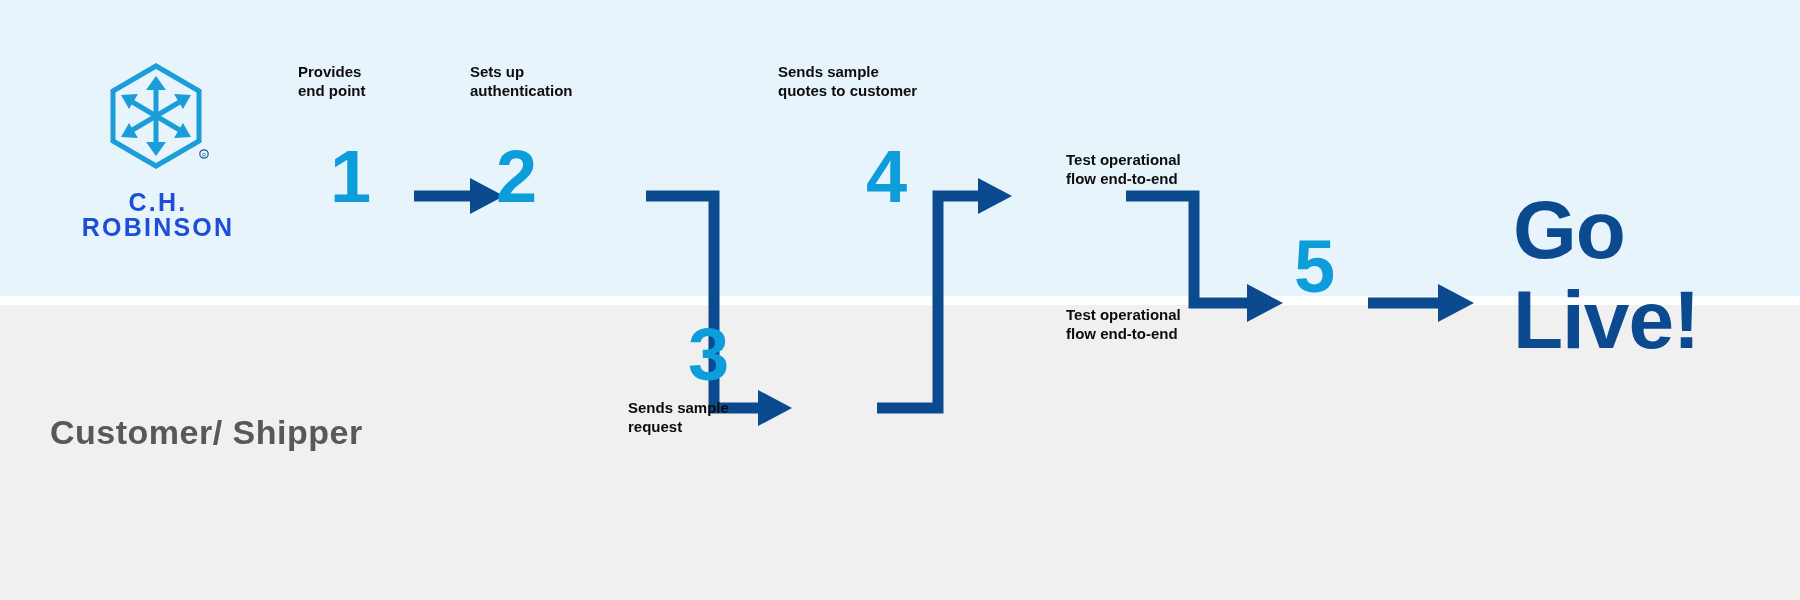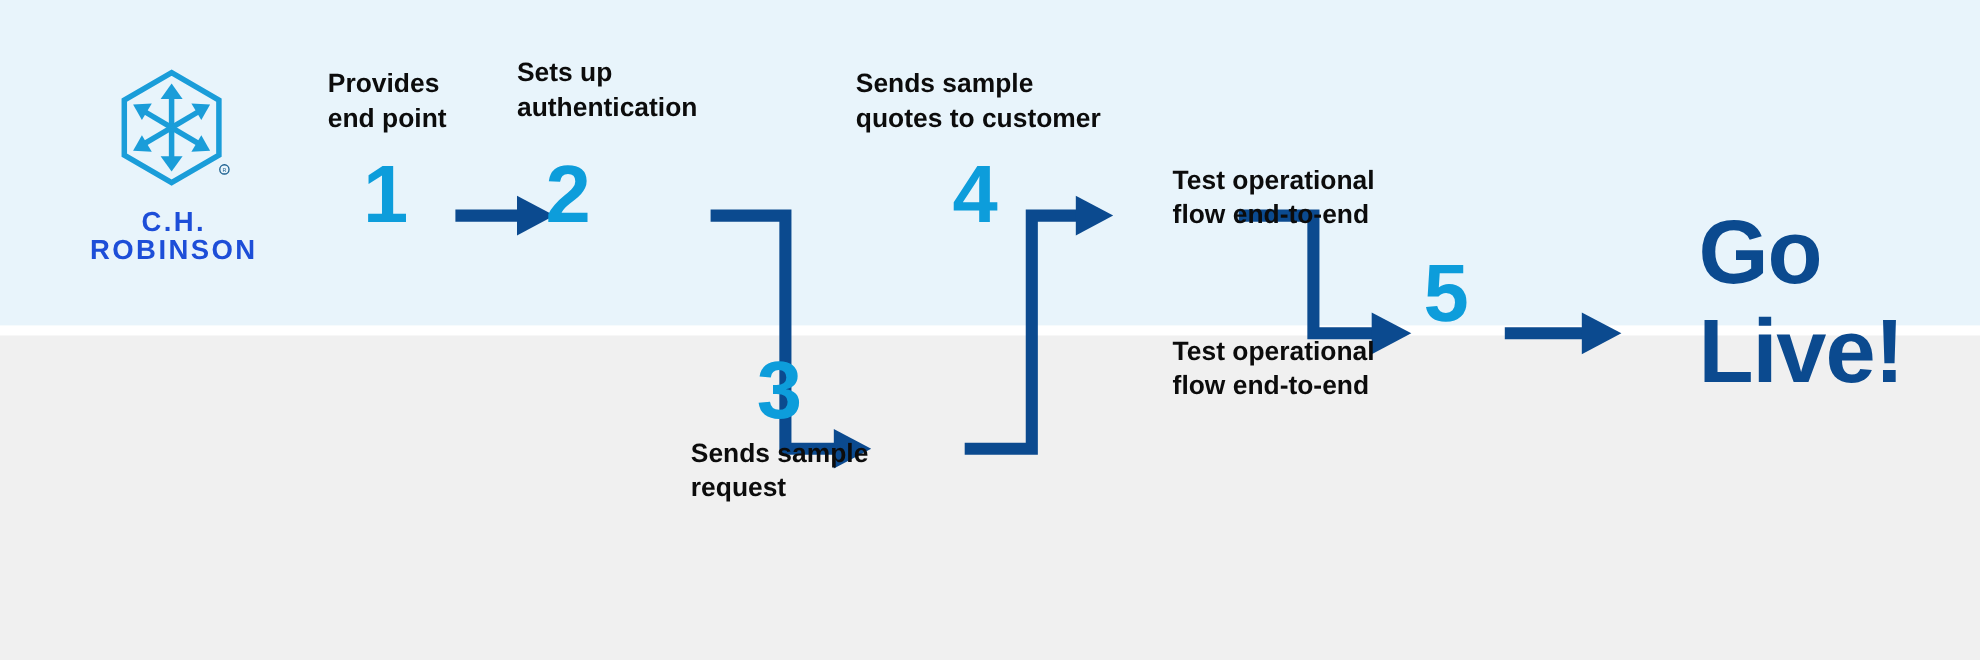--- a/index.html
+++ b/index.html
@@ -30,36 +30,36 @@
   
   #lane-label{
     position:absolute;left:50px;top:412px;width:330px;
     font-size:34px;font-weight:bold;line-height:1.22;
     color:#58585a;letter-spacing:0.5px;
   }
 
   
   .caption{
     position:absolute;
-    font-size:24px;font-weight:bold;line-height:1.28;
+    font-size:15px;font-weight:bold;line-height:1.28;
     color:#0c0c0c;white-space:pre-line;
   }
 
   
   .step-num{
     position:absolute;
     font-size:74px;font-weight:bold;line-height:1;
     color:#0d9ddb;
   }
 
   
   #go-live{
     position:absolute;left:1513px;top:185px;
     font-size:82px;font-weight:bold;line-height:1.1;
-    color:#0b4a8f;white-space:pre-line;letter-spacing:-1px;margin-left:31px;
+    color:#0b4a8f;white-space:pre-line;letter-spacing:-1px;
   }
 
   
   #wires{position:absolute;left:0;top:0;width:1800px;height:600px;pointer-events:none;}
 </style>
 </head>
 <body>
 
 <div id="stage">
 
@@ -101,20 +101,22 @@
         <line x1="50" y1="54" x2="77" y2="70"></line>
       </g>
       <polygon points="85,75 68,76 77,61" fill="#1a9dd9"></polygon>
 
       <circle cx="98" cy="92" r="4.2" fill="none" stroke="#1a5f8f" stroke-width="1.2"></circle>
       <text x="98" y="94.6" font-size="5" text-anchor="middle" fill="#1a5f8f" font-family="Liberation Sans, sans-serif">R</text>
     </svg>
     <div id="logo-wordmark">C.H. ROBINSON</div>
   </div>
 
+  <div id="lane-label">Customer/
+Shipper</div>
 
   <svg id="wires" viewBox="0 0 1800 600">
 
     <g>
       <line x1="414" y1="196" x2="475" y2="196" stroke="#0b4a8f" stroke-width="11"></line>
       <polygon points="504,196 470,178 470,214" fill="#0b4a8f"></polygon>
     </g>
 
     <g>
       <polyline points="646,196 714,196 714,408 761,408" fill="none" stroke="#0b4a8f" stroke-width="11"></polyline>
@@ -134,21 +136,21 @@
     <g>
       <line x1="1368" y1="303" x2="1442" y2="303" stroke="#0b4a8f" stroke-width="11"></line>
       <polygon points="1474,303 1438,284 1438,322" fill="#0b4a8f"></polygon>
     </g>
   </svg>
 
   <div class="caption" style="left:298px;top:62px;width:170px;">Provides
 end point</div>
   <div class="step-num" style="left:330px;top:140px;">1</div>
 
-  <div class="caption" style="left:470px;top:52px;width:220px;">Sets up
+  <div class="caption" style="left:470px;top:62px;width:220px;">Sets up
 authentication</div>
   <div class="step-num" style="left:496px;top:140px;">2</div>
 
   <div class="step-num" style="left:688px;top:318px;">3</div>
   <div class="caption" style="left:628px;top:398px;width:220px;">Sends sample
 request</div>
 
   <div class="caption" style="left:778px;top:62px;width:270px;">Sends sample
 quotes to customer</div>
   <div class="step-num" style="left:866px;top:140px;">4</div>

